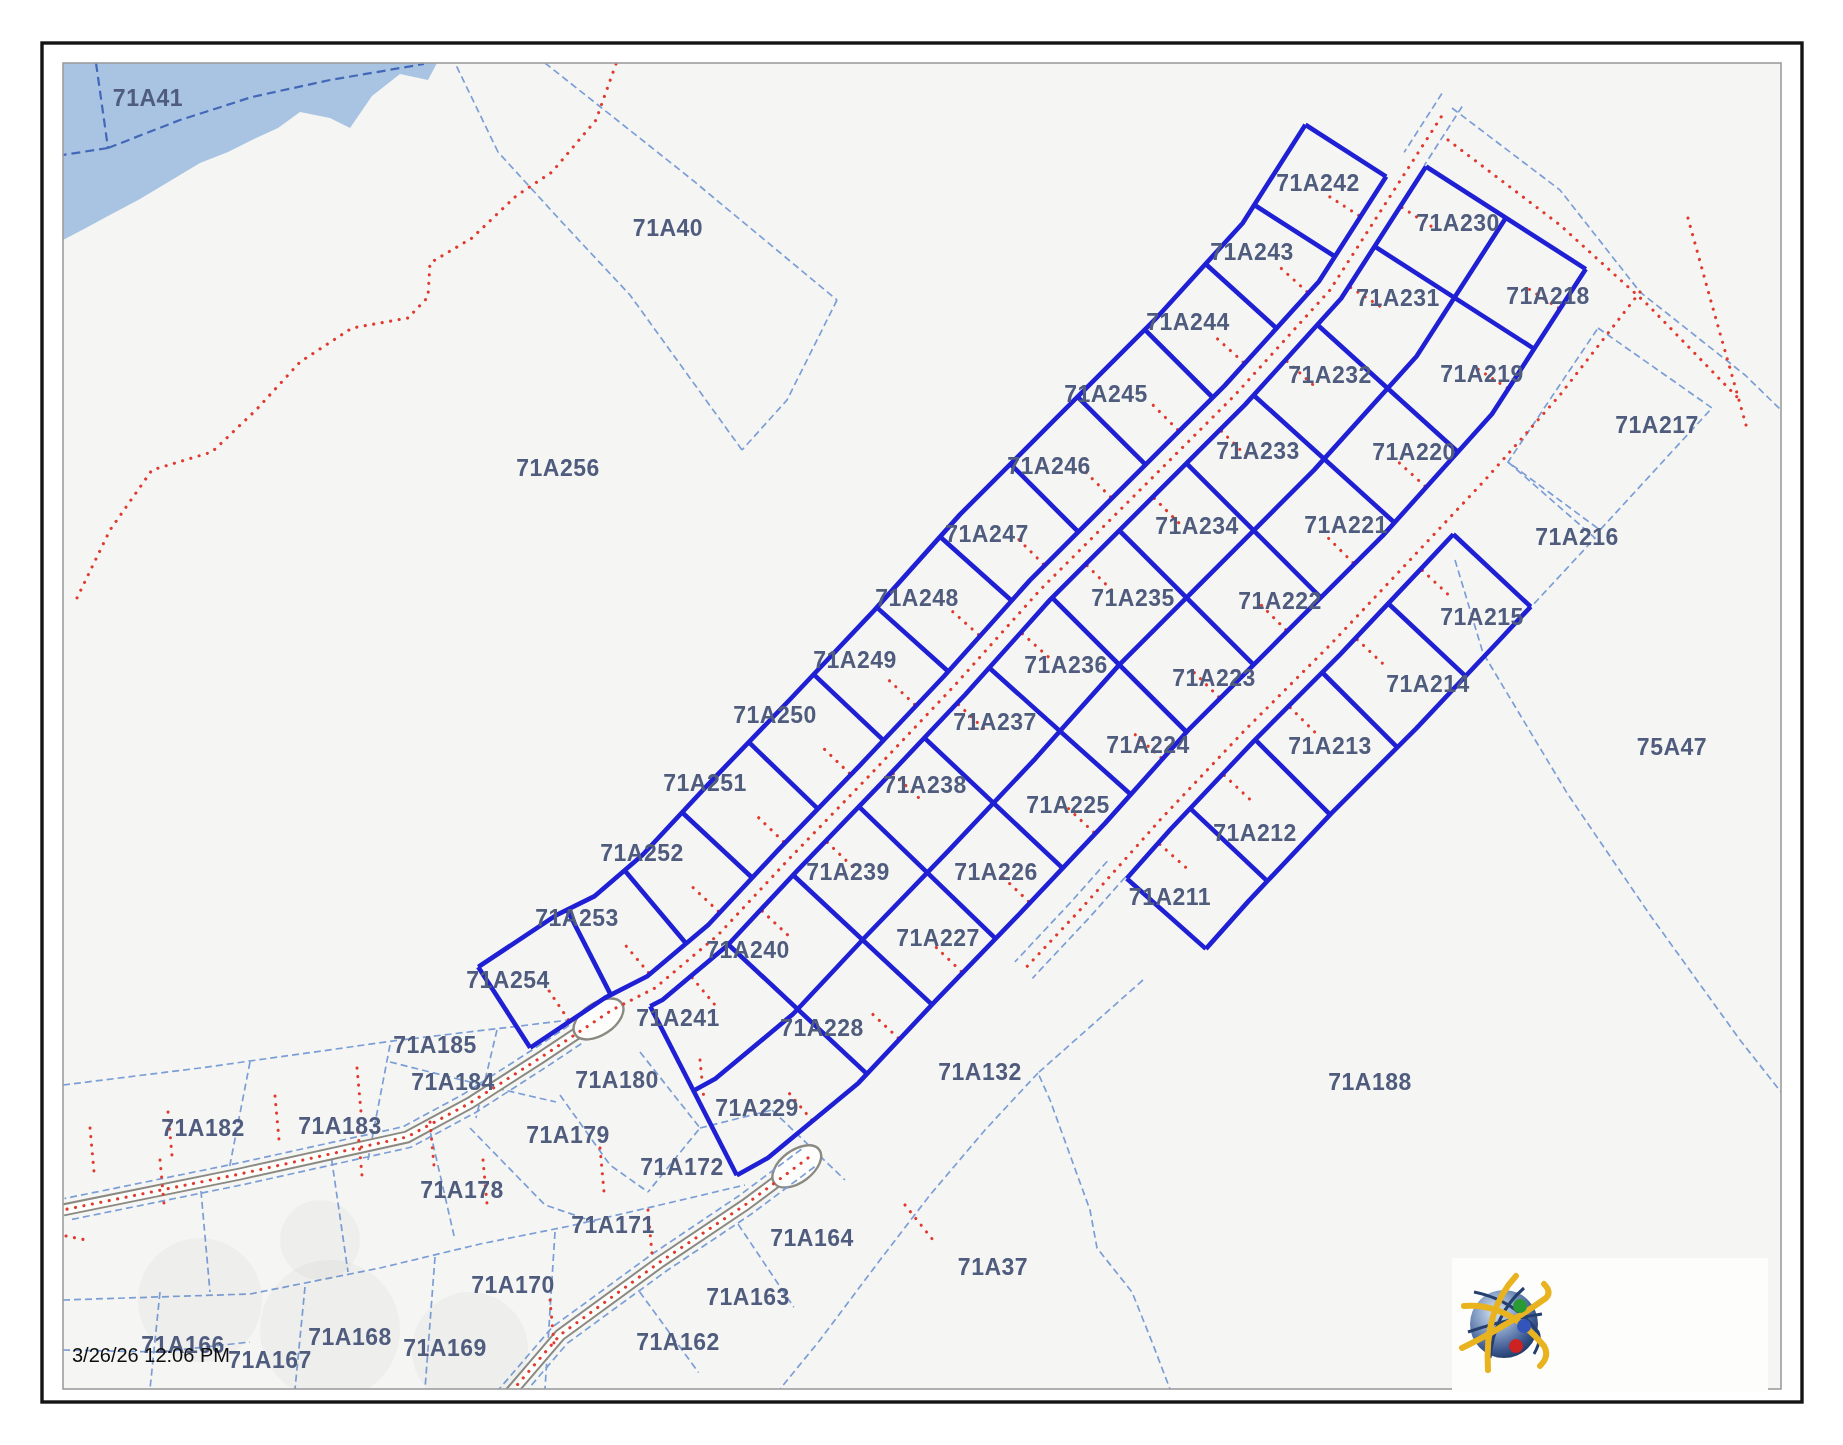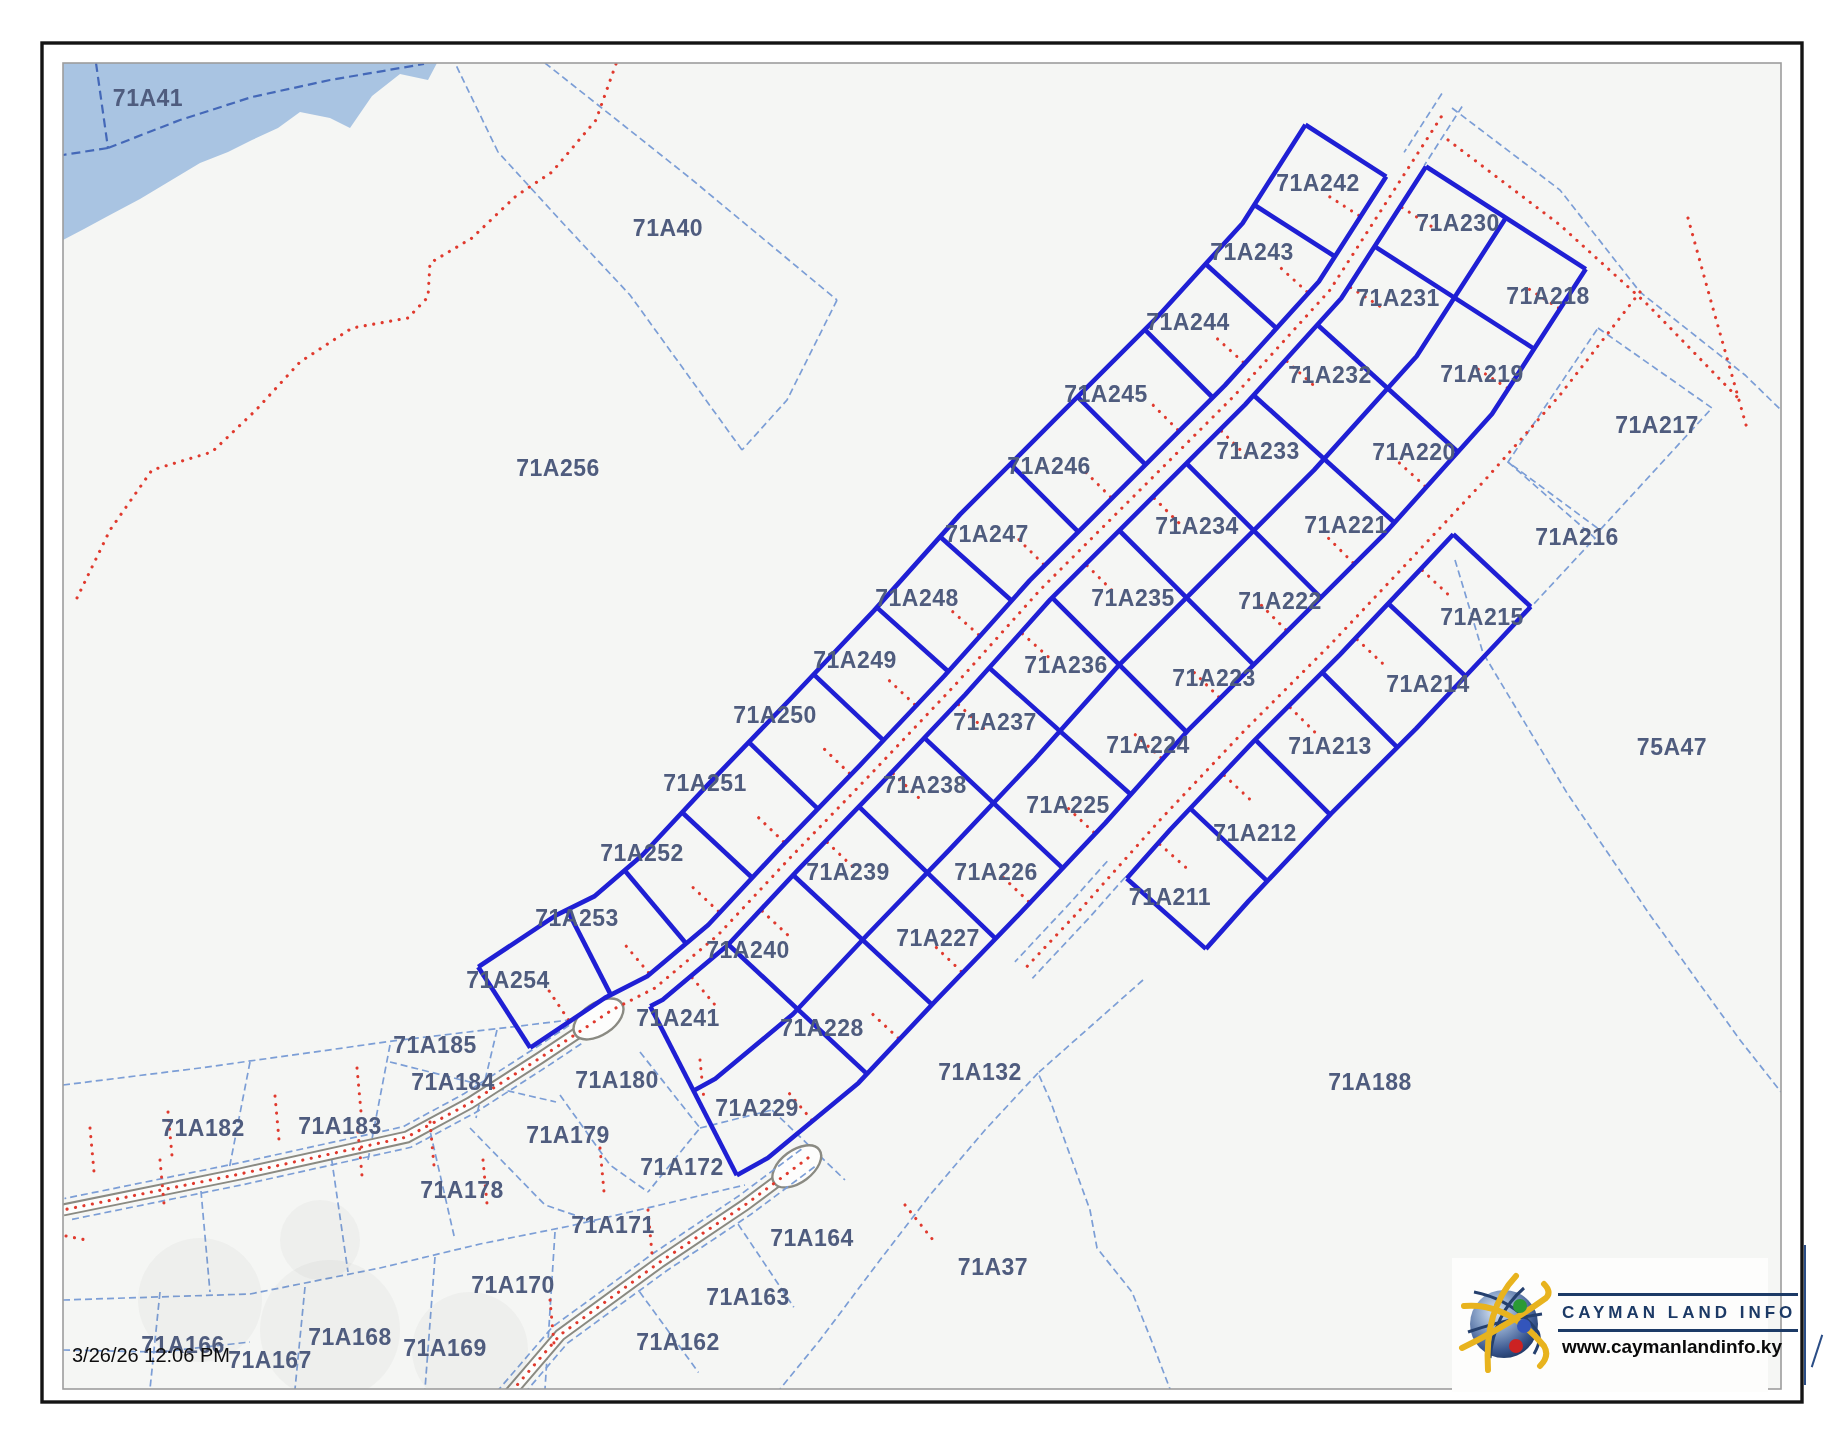--- a/index.html
+++ b/index.html
@@ -282,20 +282,14 @@
       <path d="M20 30 Q60 38 84 70 Q88 78 80 92" fill="none" stroke="#25406e" stroke-width="3"></path>
       <path d="M70 26 Q40 52 36 96" fill="none" stroke="#25406e" stroke-width="3"></path>
       <path d="M14 70 Q48 58 88 52" fill="none" stroke="#25406e" stroke-width="3"></path>
       <path d="M10 44 Q54 40 90 84 Q96 94 86 104" fill="none" stroke="#e8b31e" stroke-width="6" stroke-linecap="round"></path>
       <path d="M62 14 Q30 48 34 108" fill="none" stroke="#e8b31e" stroke-width="6" stroke-linecap="round"></path>
       <path d="M8 86 Q50 66 92 36 Q98 30 90 22" fill="none" stroke="#e8b31e" stroke-width="6" stroke-linecap="round"></path>
       <circle cx="66" cy="44" r="7" fill="#2a9a35"></circle>
       <circle cx="70" cy="64" r="7" fill="#3355bb"></circle>
       <circle cx="62" cy="84" r="7" fill="#cc2222"></circle>
     </svg>
-    <div class="ltext">
-      <div class="vline"></div>
-      <div class="ltitle">CAYMAN LAND INFO</div>
-      <div class="lurl">www.caymanlandinfo.ky</div>
-      <div class="slash"></div>
-    </div>
   </div>
 </div>
 
 </body></html>

